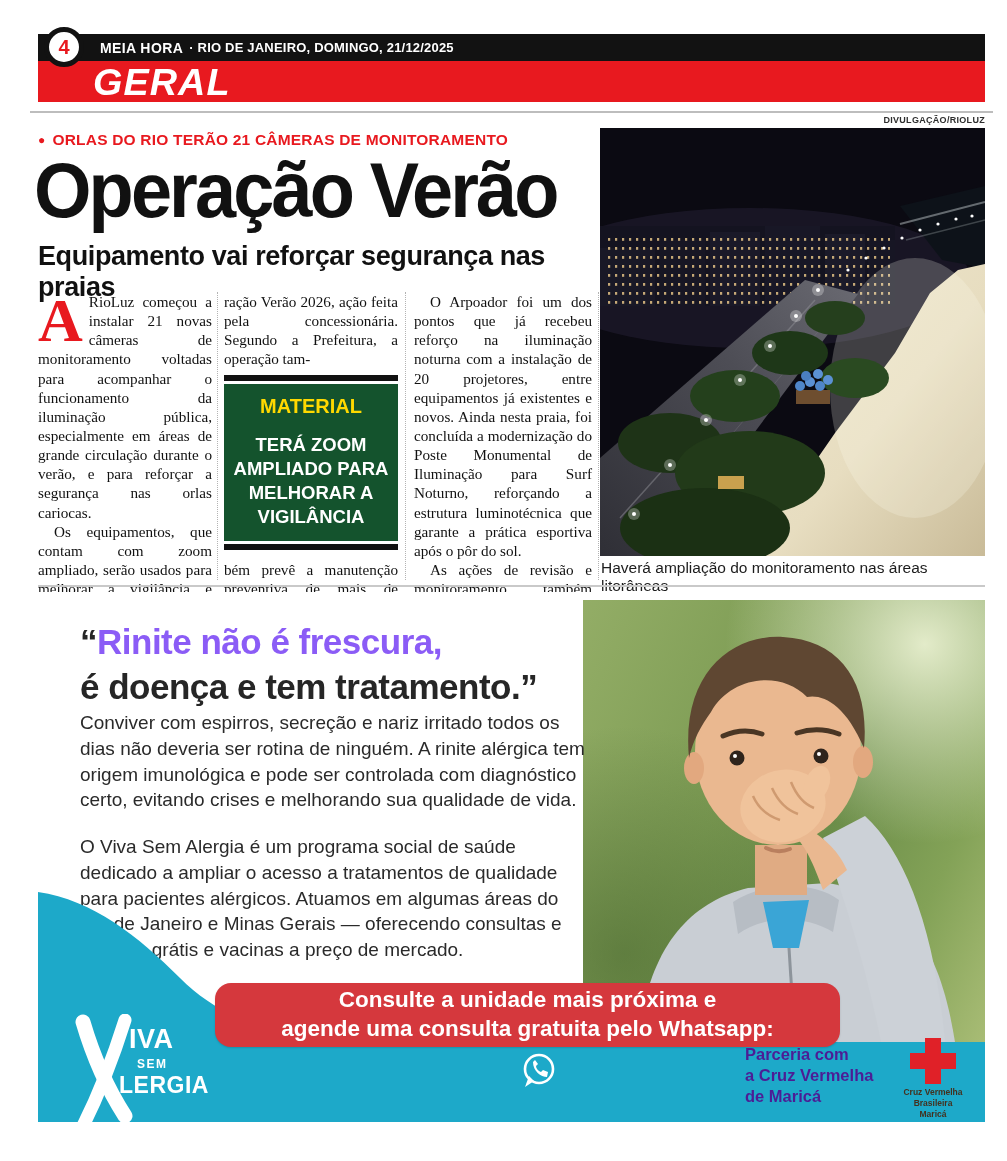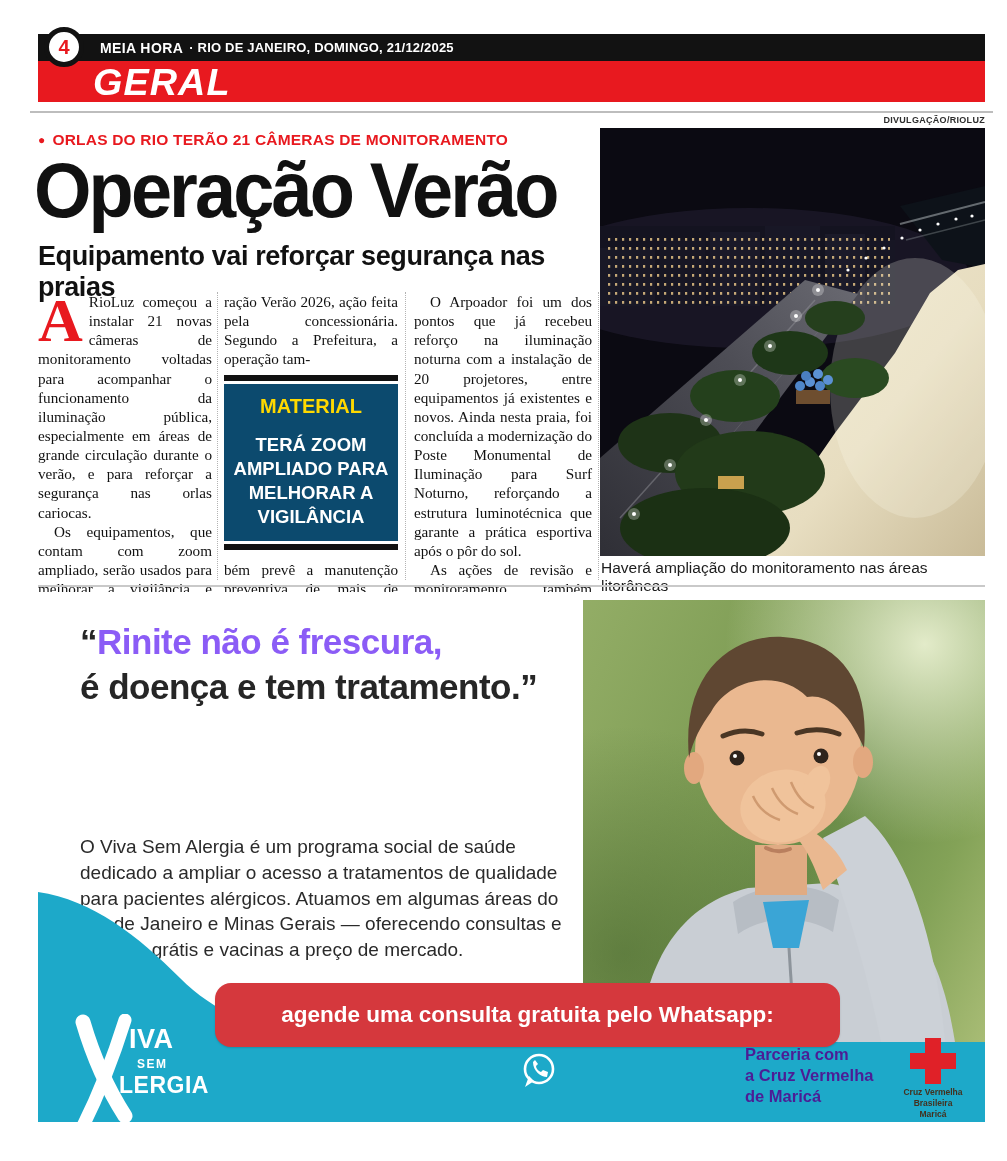--- a/index.html
+++ b/index.html
@@ -35,21 +35,21 @@
   .col3{left:414px;width:178px;}
   .bodycol p{margin:0;}
   .indent{text-indent:16px;}
   .dropcap{float:left;color:#e8191f;font-weight:700;font-size:62px;line-height:50px;margin:3px 6px 0 0;}
   .colrule{position:absolute;top:292px;height:288px;width:0;border-left:1px dotted #b3b3b3;}
   .rule-a{left:217px;} .rule-b{left:405px;} .rule-c{left:598px;}
 
   .pullbox-wrap{margin:6px 0 10px 0;}
   .pullrule{height:6px;background:#111;margin:0 0 3px 0;}
   .pullrule.bot{margin:3px 0 0 0;}
-  .pullbox{background:#0c4a6e;color:#fff;text-align:center;padding:10px 6px 12px 6px;}
+  .pullbox{background:#14532d;color:#fff;text-align:center;padding:10px 6px 12px 6px;}
   .pullbox .ptitle{color:#ffd900;font-family:"Liberation Sans",sans-serif;font-weight:900;font-size:20px;}
   .pullbox .pbody{font-family:"Liberation Sans",sans-serif;font-weight:700;font-size:18.5px;line-height:1.3;margin-top:14px;}
 
   
   .credit{position:absolute;left:600px;top:115px;width:385px;text-align:right;font-size:9px;
           font-weight:700;color:#2e2e2e;letter-spacing:.3px;}
   .newsphoto{position:absolute;left:600px;top:128px;width:385px;height:428px;background:#0c0b13;overflow:hidden;}
   .caption{position:absolute;left:601px;top:559px;width:385px;font-size:15.5px;font-weight:500;color:#1c1c1c;}
   .hrule-mid{position:absolute;left:38px;top:585px;width:947px;height:2px;background:#c9c9c9;}
 
@@ -253,28 +253,30 @@
         <path d="M189,188 Q198,208 215,214" stroke="#cf9a70" stroke-width="2.5" fill="none"></path>
         <path d="M208,182 Q216,202 231,208" stroke="#cf9a70" stroke-width="2.5" fill="none"></path>
       </svg>
     </div>
 
     <div class="adhead">
       <span>“</span><span class="red">Rinite não é frescura,</span><br>
       <span>é doença e tem tratamento.”</span>
     </div>
 
+    <div class="adpara p1">Conviver com espirros, secreção e nariz irritado todos os dias não deveria ser rotina de ninguém. A rinite alérgica tem origem imunológica e pode ser controlada com diagnóstico certo, evitando crises e melhorando sua qualidade de vida.</div>
     <div class="adpara p2">O Viva Sem Alergia é um programa social de saúde dedicado a ampliar o acesso a tratamentos de qualidade para pacientes alérgicos. Atuamos em algumas áreas do Rio de Janeiro e Minas Gerais — oferecendo consultas e exames grátis e vacinas a preço de mercado.</div>
 
     <svg class="swoosh" viewBox="0 0 360 175" preserveAspectRatio="none">
       <path d="M0,18 C55,26 100,62 142,104 C185,147 240,166 360,168 L360,175 L0,175 Z" fill="#1da9c9"></path>
     </svg>
     <div class="tealband"></div>
 
     <div class="ctabtn">
+      <span>Consulte a unidade mais próxima e</span>
       <span>agende uma consulta gratuita pelo Whatsapp:</span>
     </div>
 
     <div class="vivalogo">
       <svg width="62" height="118" viewBox="0 0 62 118" style="position:absolute;left:0;top:4px;">
         <path d="M10,8 C20,42 34,74 52,102" stroke="#fff" stroke-width="15" fill="none" stroke-linecap="round"></path>
         <path d="M52,6 C40,44 26,80 10,112" stroke="#fff" stroke-width="13" fill="none" stroke-linecap="round"></path>
       </svg>
       <span class="l1">IVA</span>
       <span class="l2">SEM</span>

